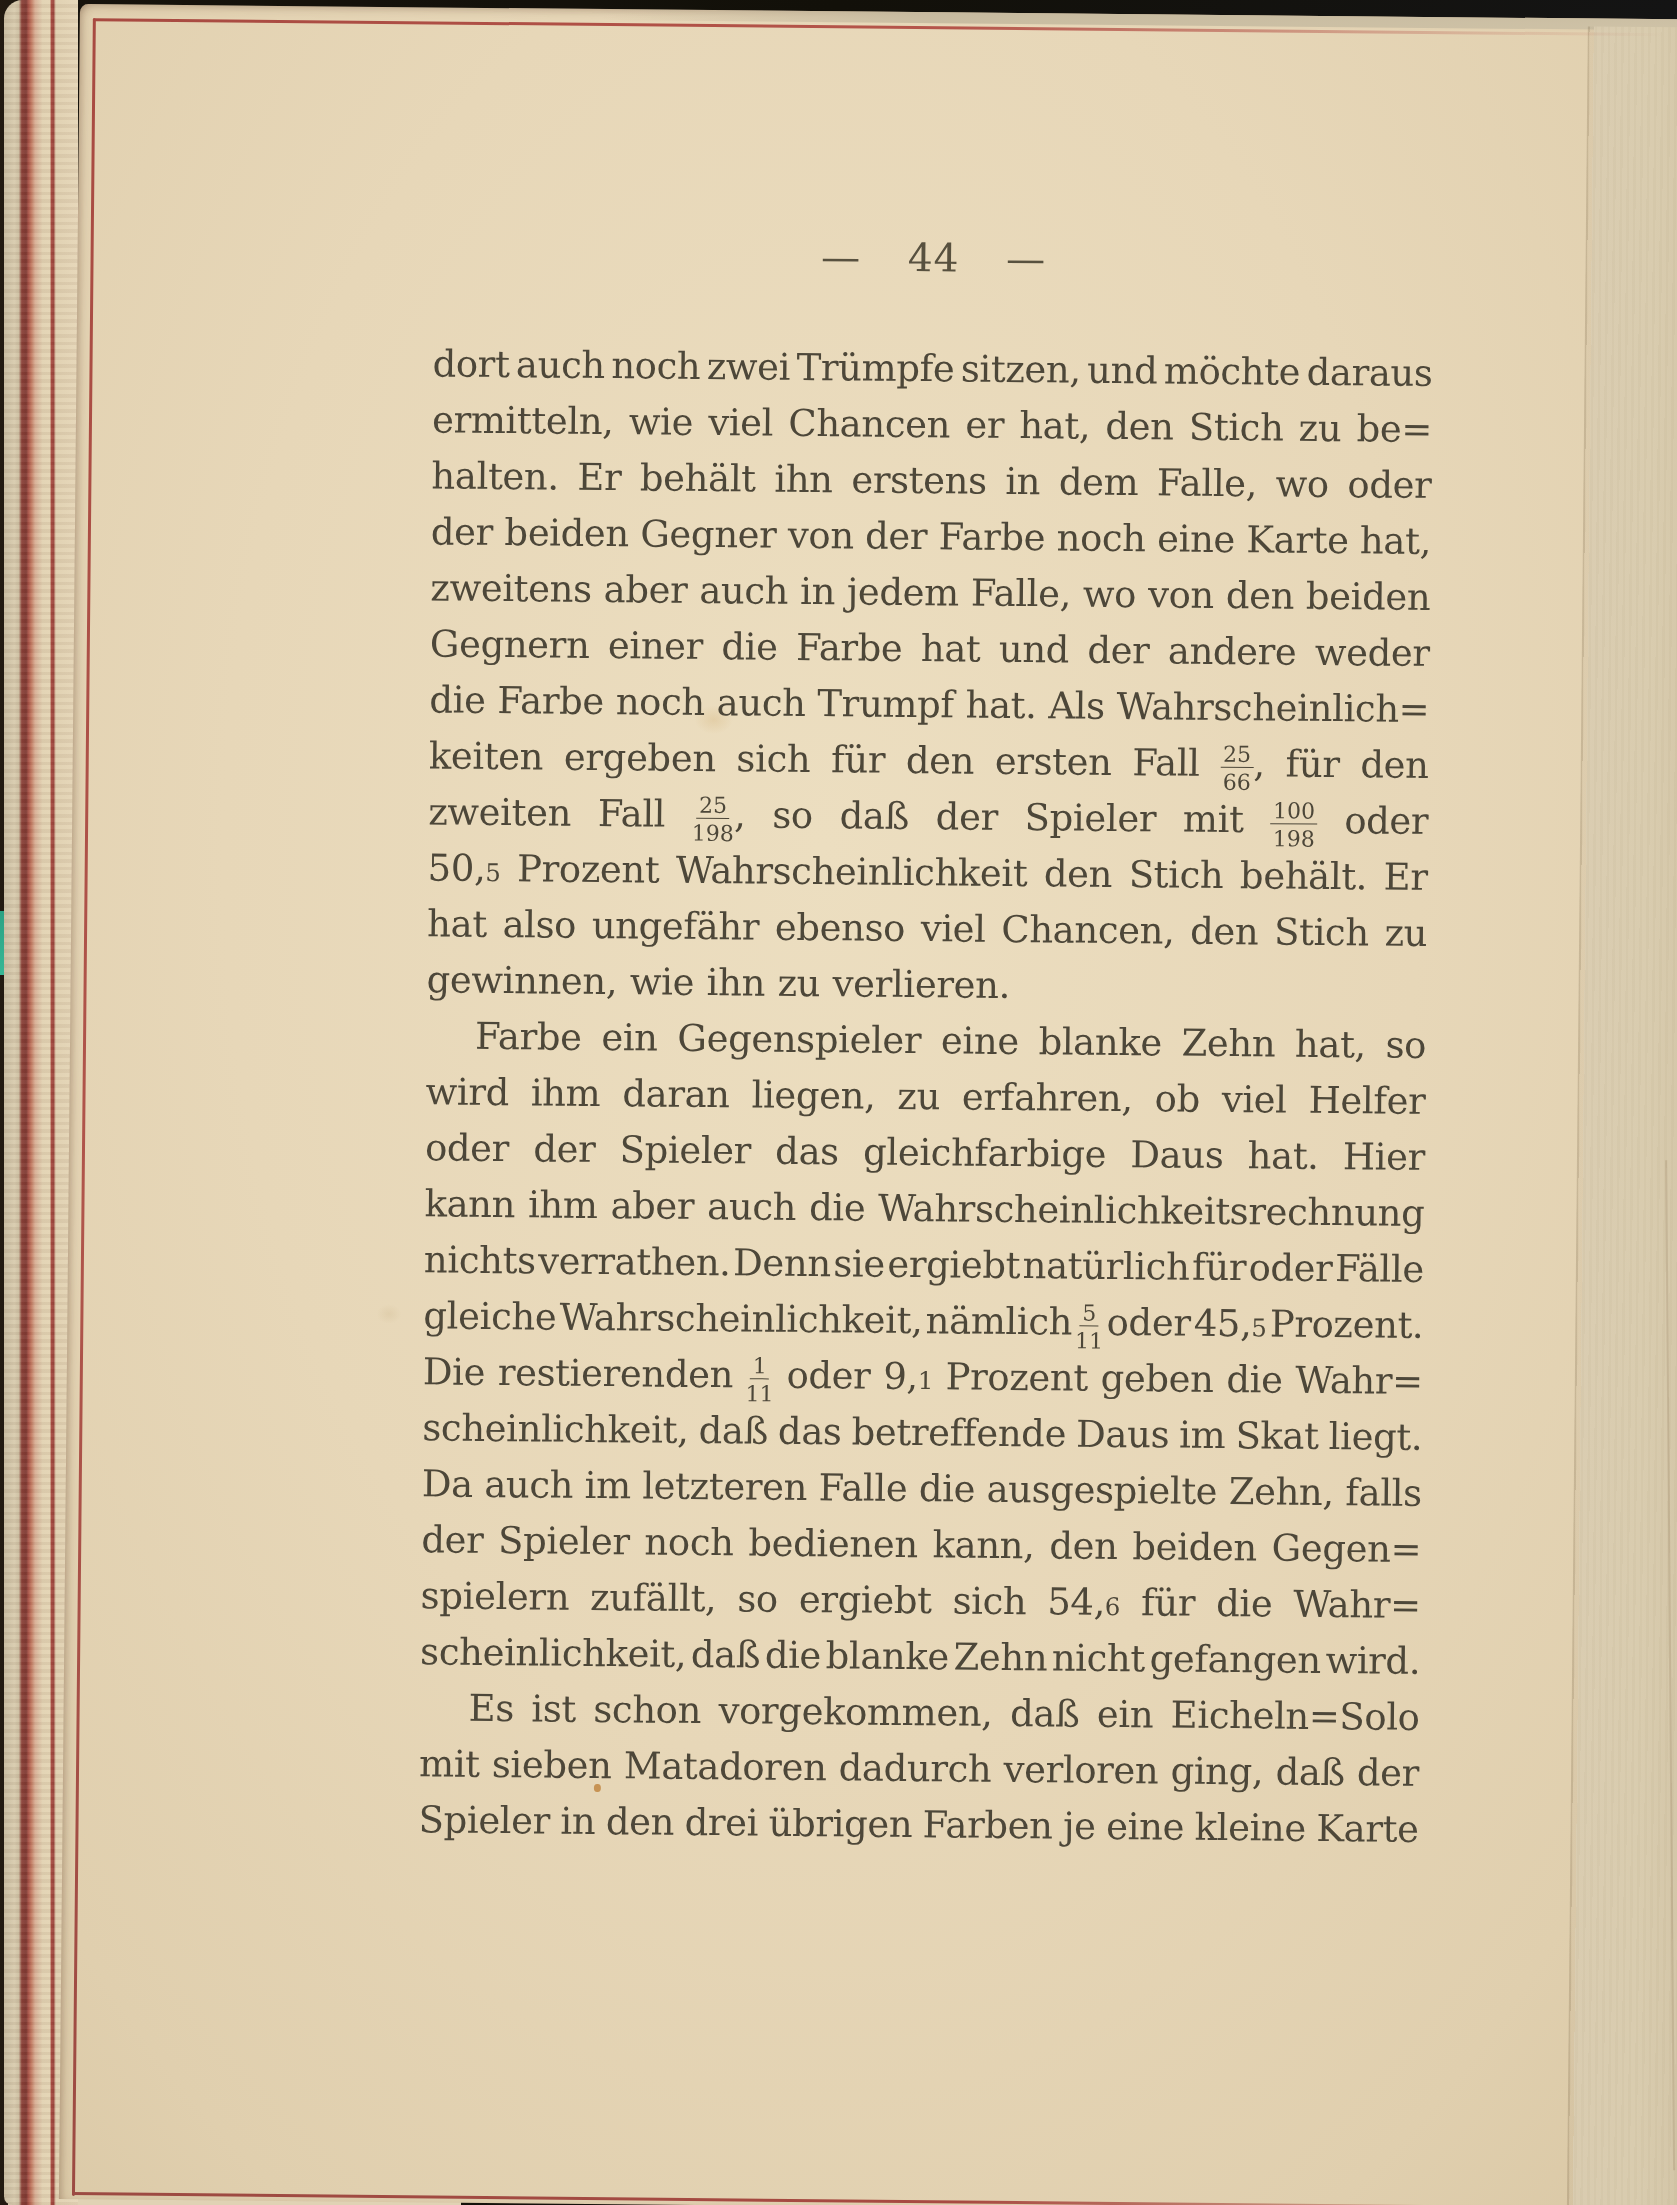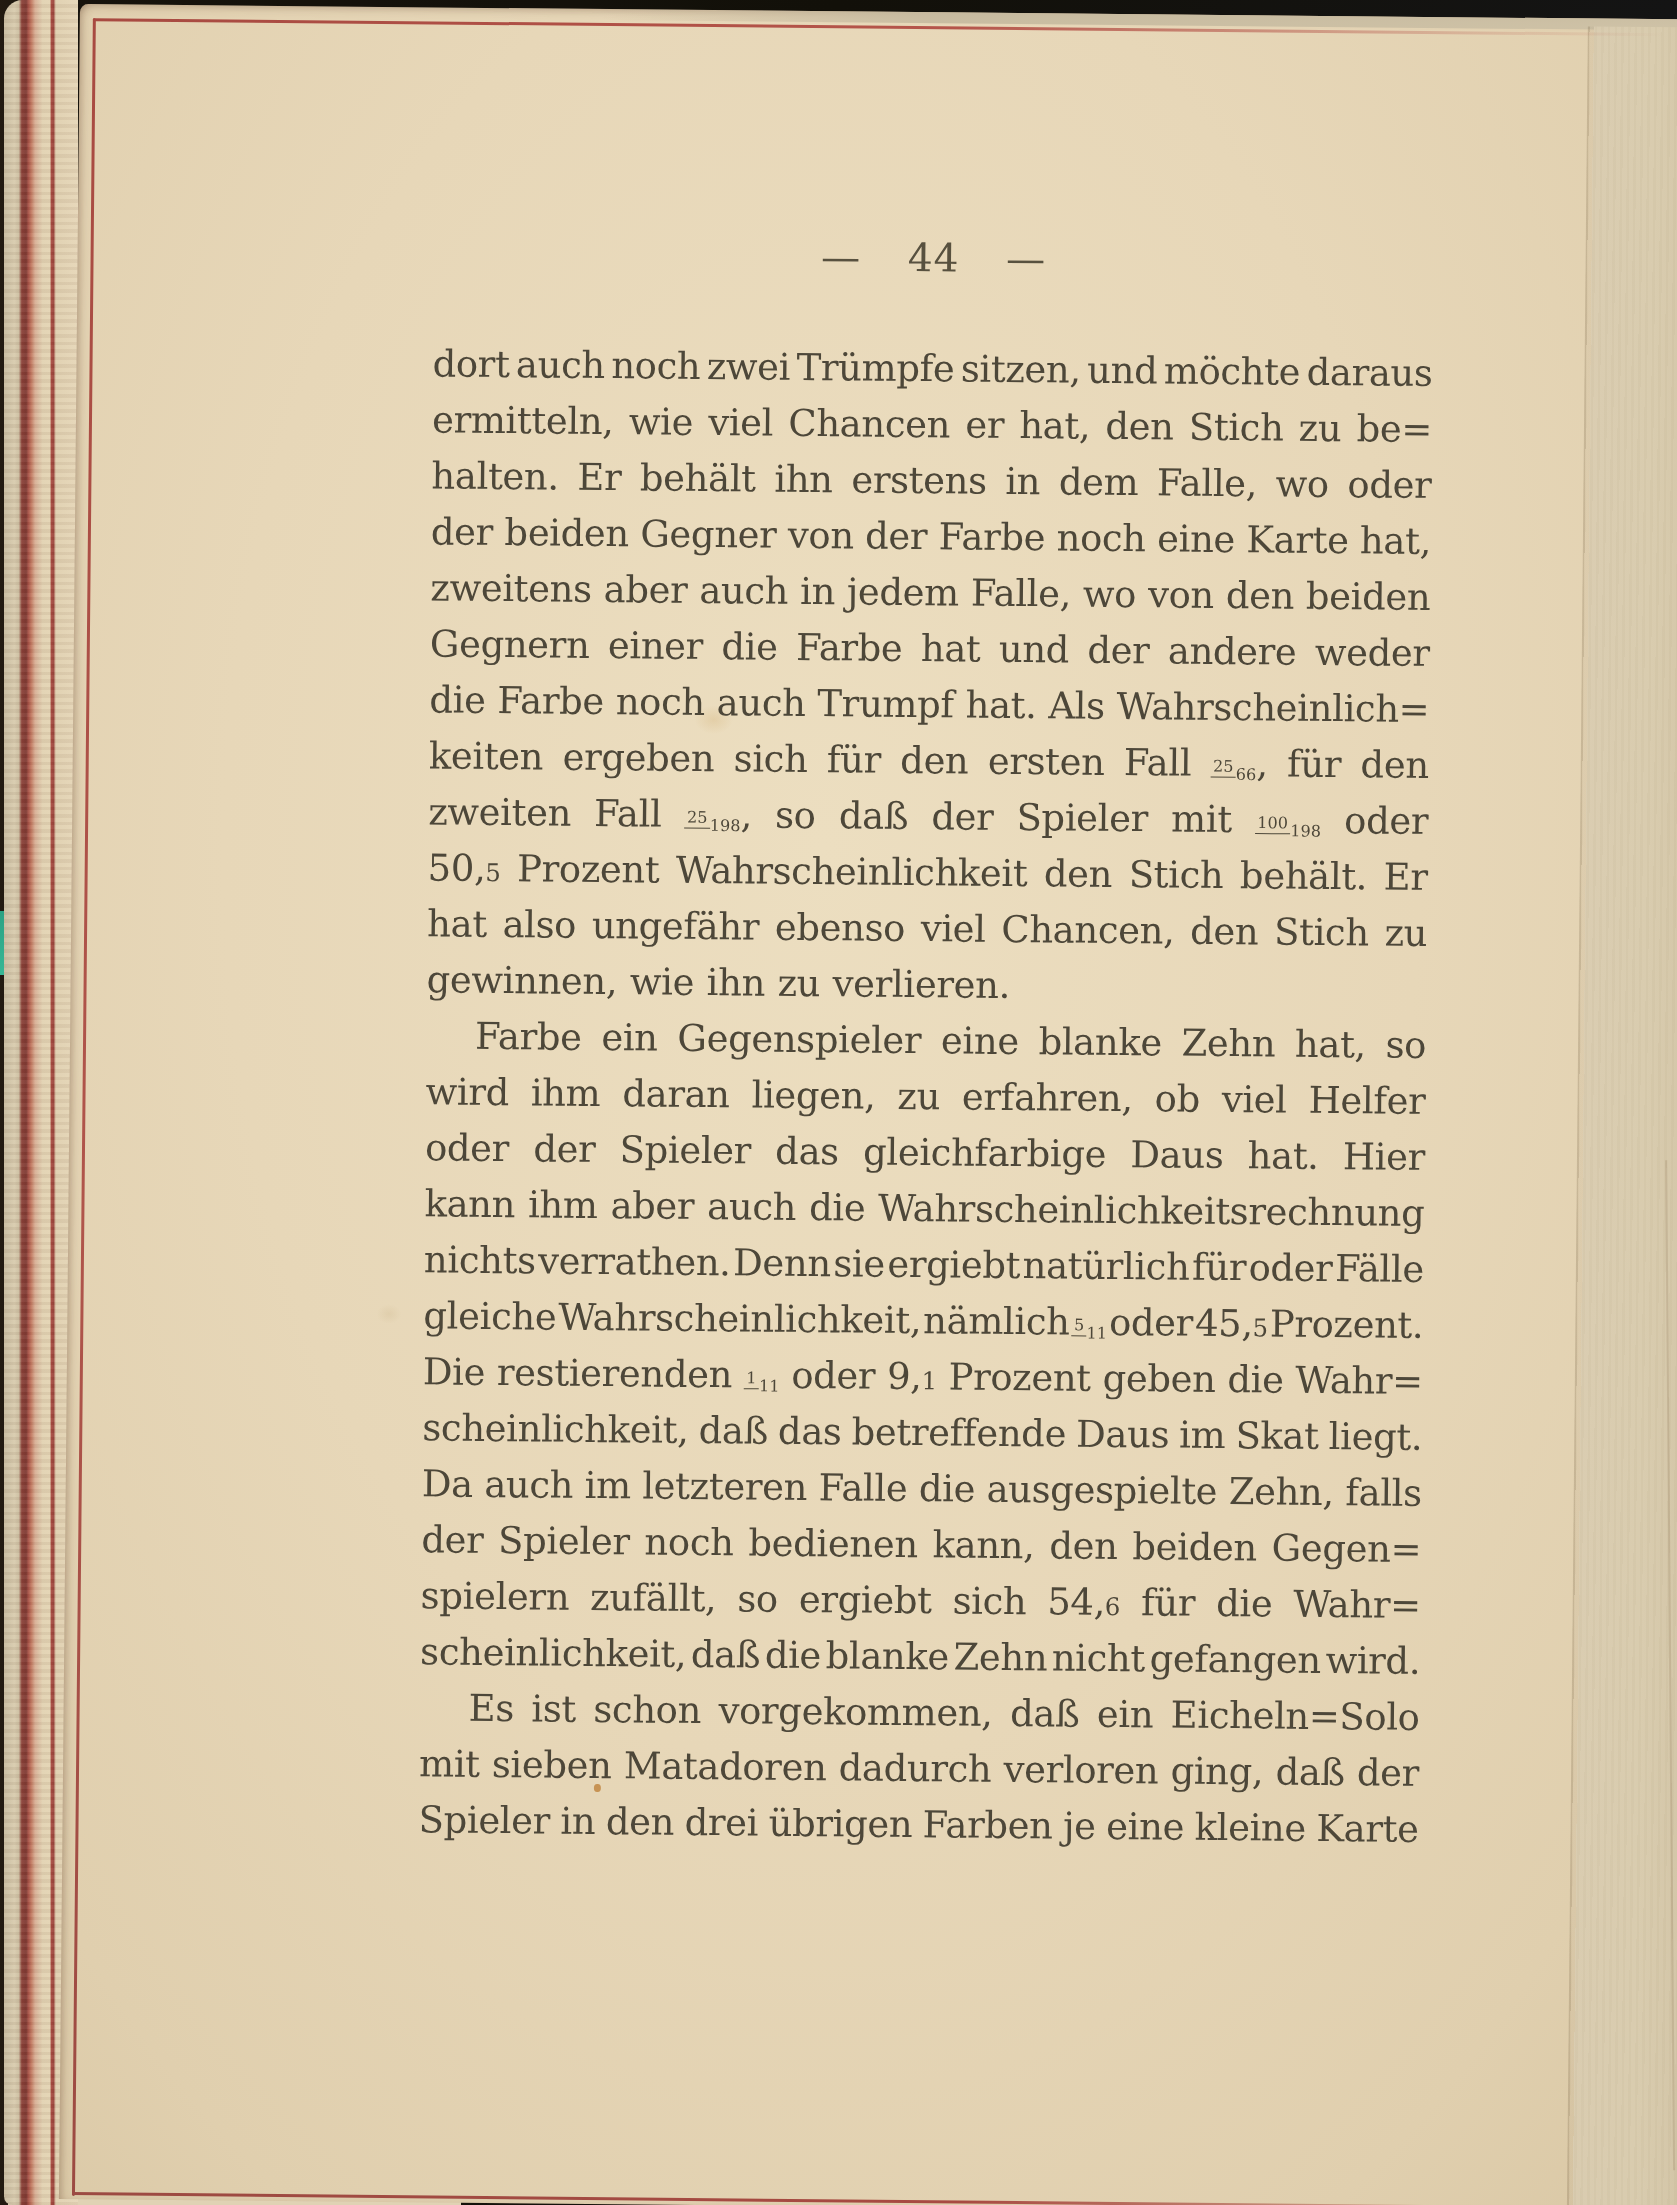--- a/index.html
+++ b/index.html
@@ -98,26 +98,26 @@
     position:absolute;top:329px;left:356px;width:1000px;
     font-size:37px;color:#4d4739;letter-spacing:-0.4px;
   }
   .line{
     display:flex;justify-content:space-between;height:56px;
   }
   .line.left{justify-content:flex-start;column-gap:12.6px;}
   .line.justify-indent{padding-left:49px;}
   .word{white-space:nowrap;line-height:56px;}
   .frac{
-    display:inline-flex;flex-direction:row;align-items:center;
-    vertical-align:middle;font-size:16px;line-height:1.05;letter-spacing:0;
+    display:inline-flex;flex-direction:column;align-items:center;
+    vertical-align:middle;font-size:22px;line-height:1.05;letter-spacing:0;
     transform:translateY(1.7px);
   }
   .frac .num{border-bottom:1.7px solid currentColor;padding:0 2.5px 0.8px;}
-  .frac .den{padding-top:14px;}
+  .frac .den{padding-top:3px;}
   .sm{font-size:0.66em;}
 </style>
 </head>
 <body>
 
 <div class="cover-sliver"></div>
 <div class="bottom-sliver"></div>
 <div class="page-edge-stack"></div>
 
 <div class="page">

